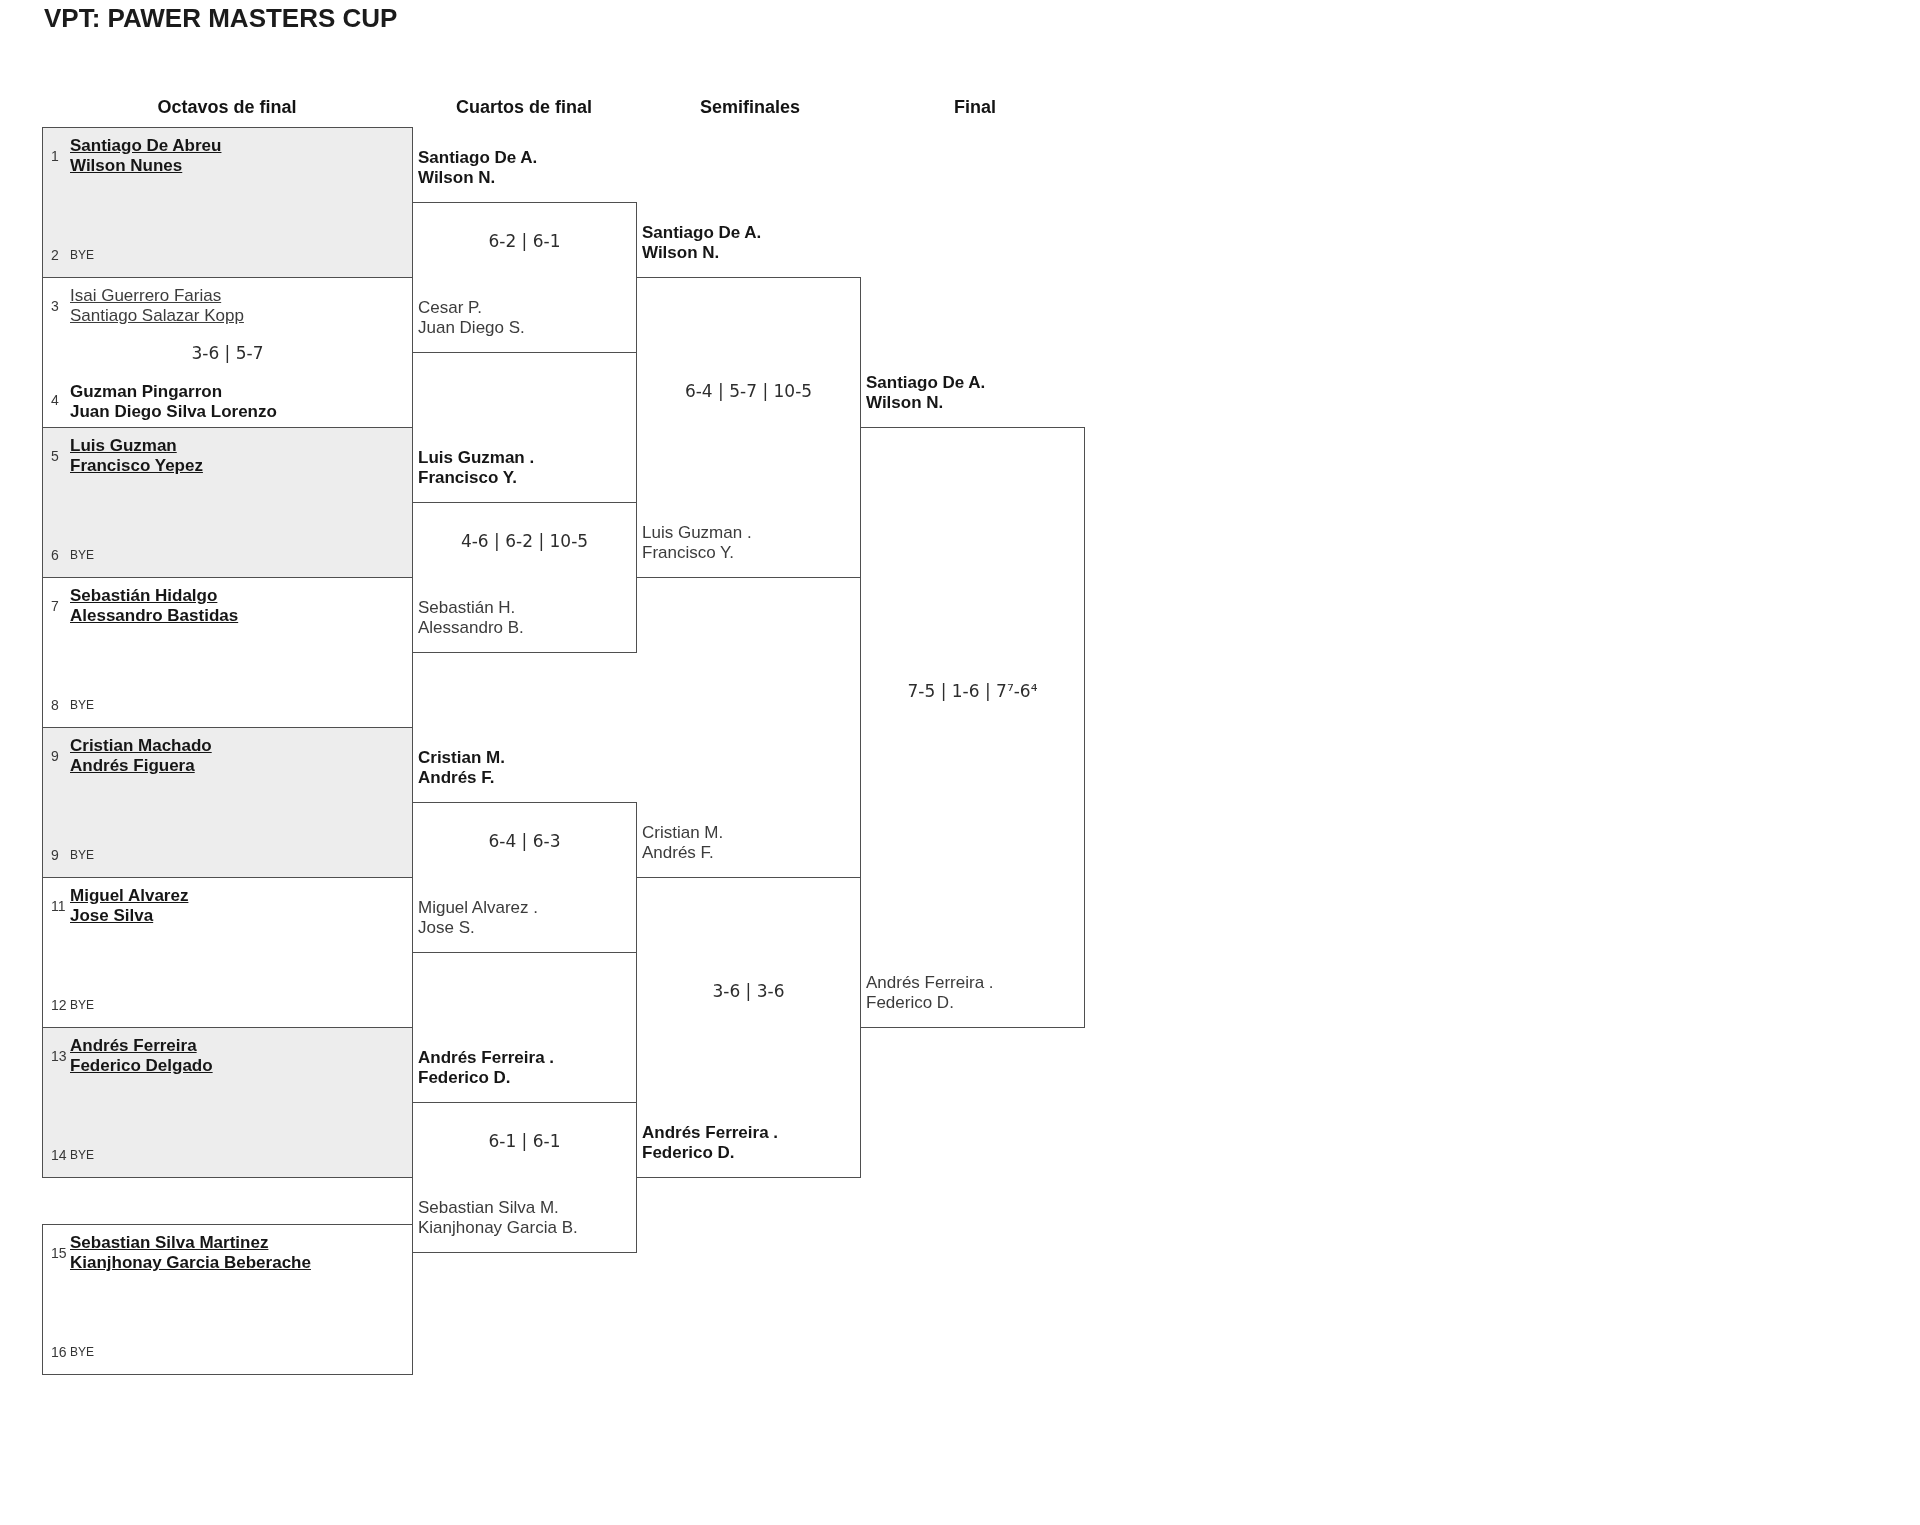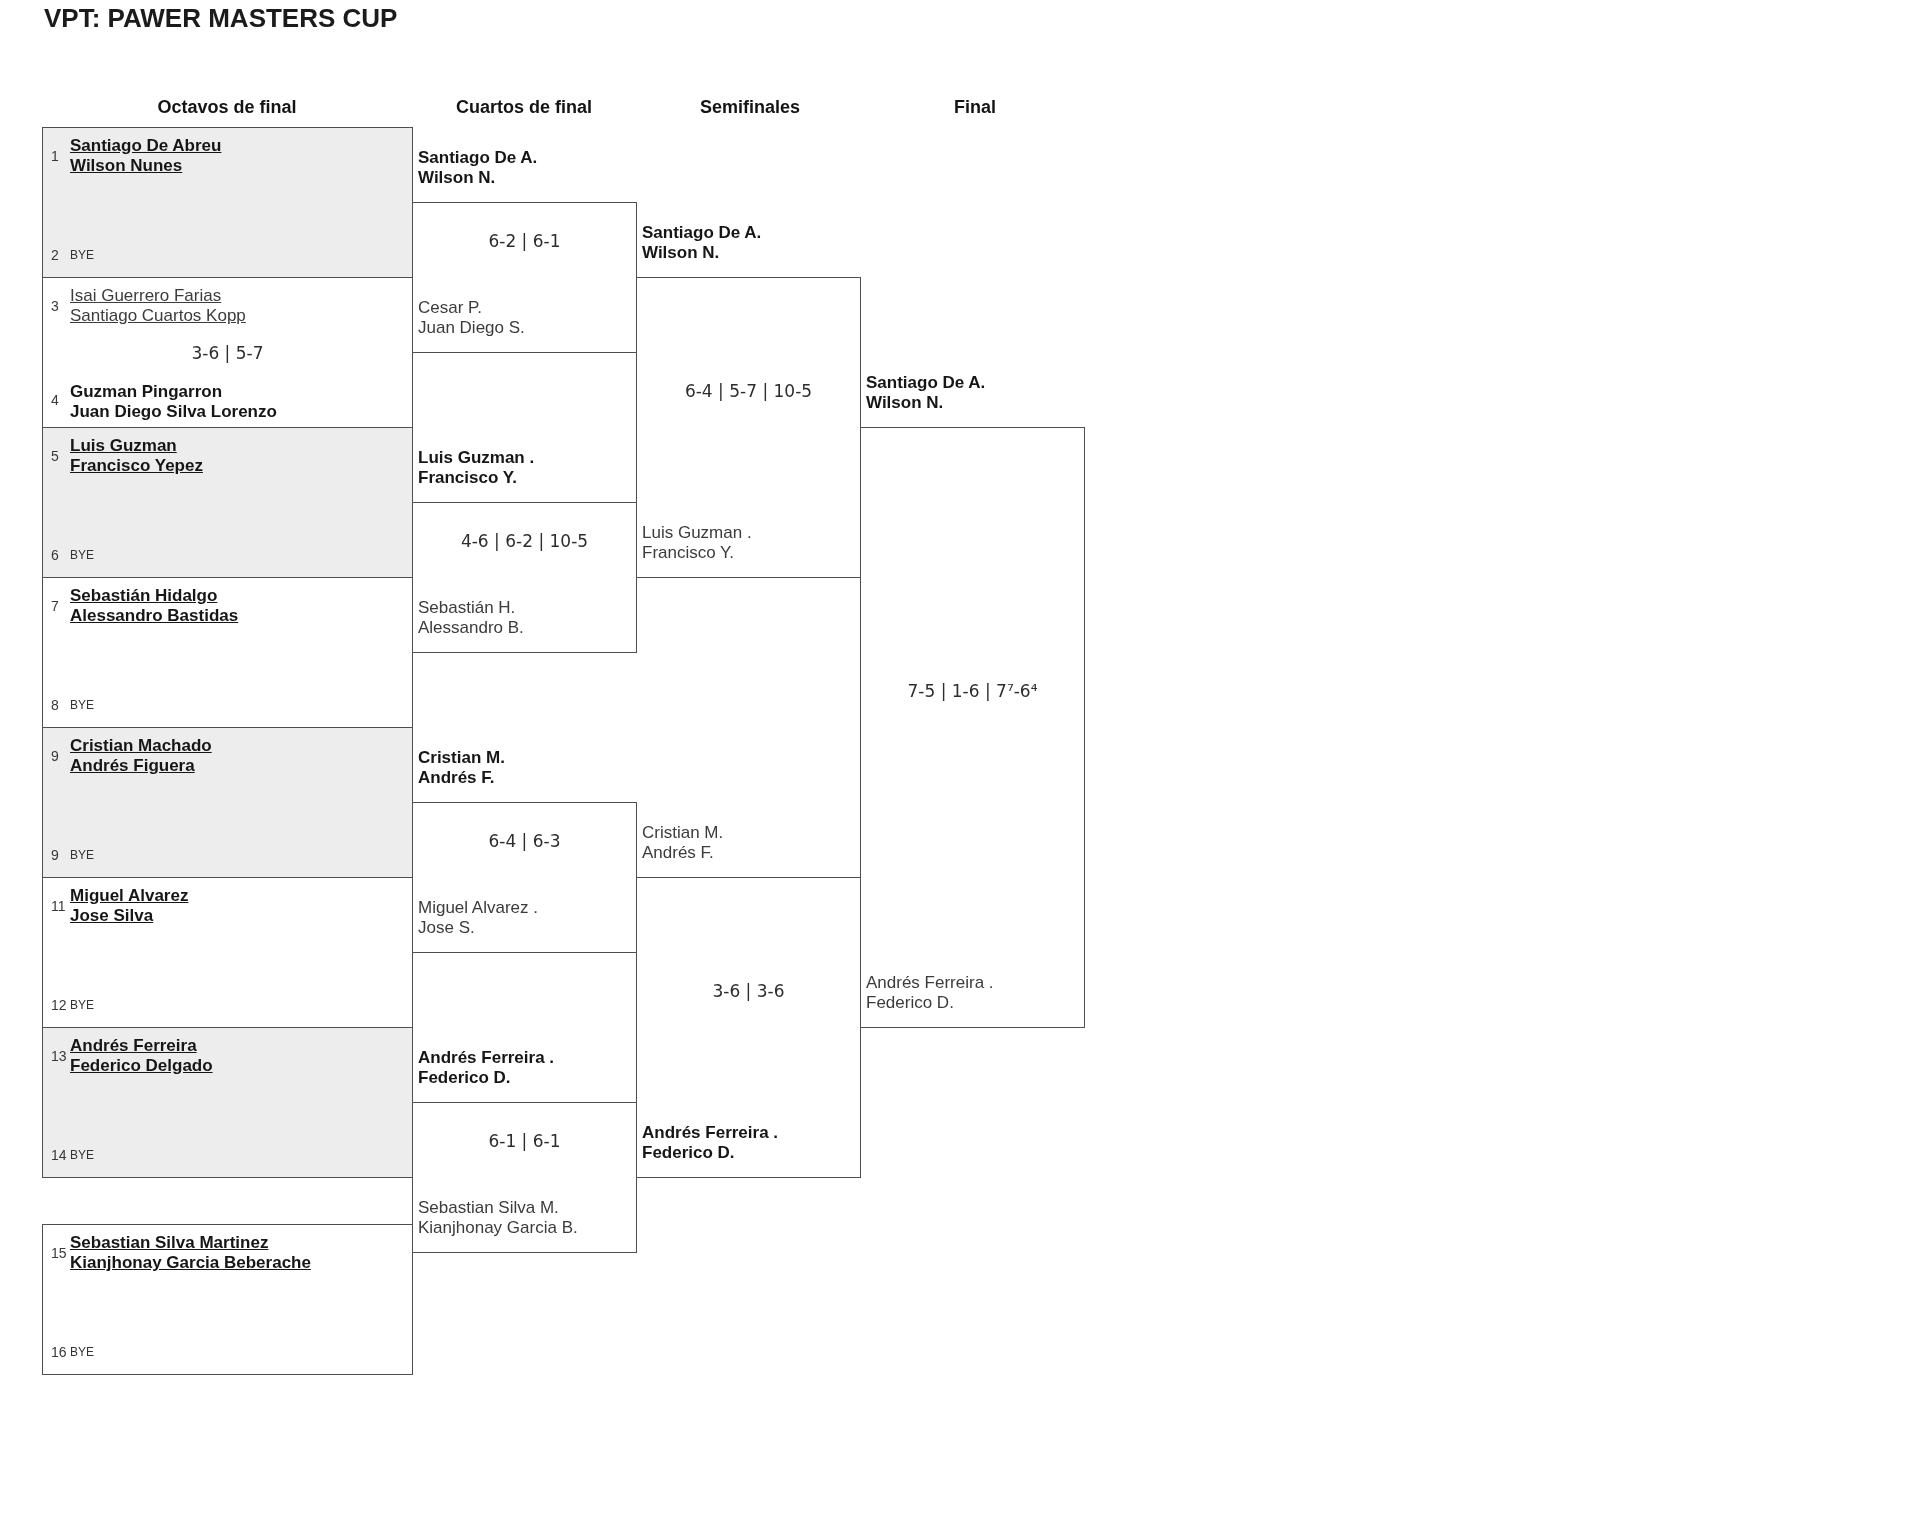--- a/index.html
+++ b/index.html
@@ -63,21 +63,21 @@
       <div>Wilson Nunes</div>
     </div>
     <span class="seed seed-bye">2</span>
     <div class="team bye">BYE</div>
   </div>
 
   <div class="m16" style="top:277px">
     <span class="seed seed-top">3</span>
     <div class="team team-top">
       <div>Isai Guerrero Farias</div>
-      <div>Santiago Cuartos Kopp</div>
+      <div>Santiago Salazar Kopp</div>
     </div>
     <div class="mscore">3-6 | 5-7</div>
     <span class="seed seed-bot2">4</span>
     <div class="team win team-bot">
       <div>Guzman Pingarron</div>
       <div>Juan Diego Silva Lorenzo</div>
     </div>
   </div>
 
   <div class="m16 alt" style="top:427px">

